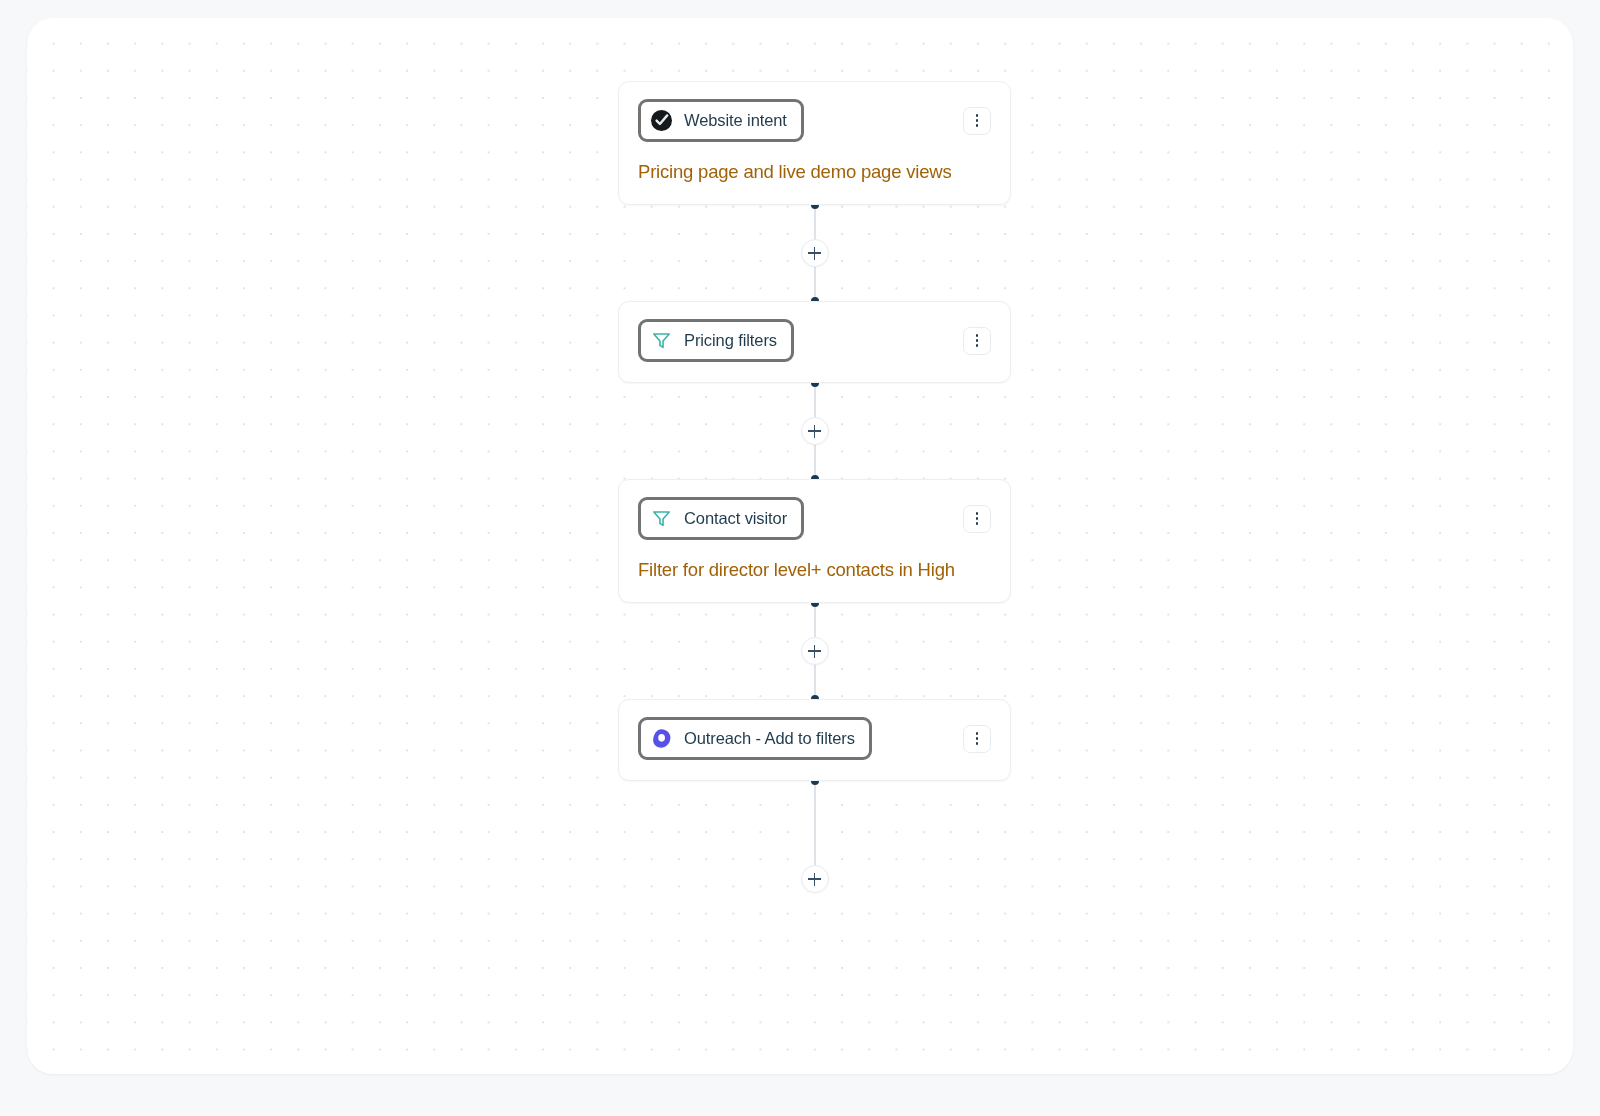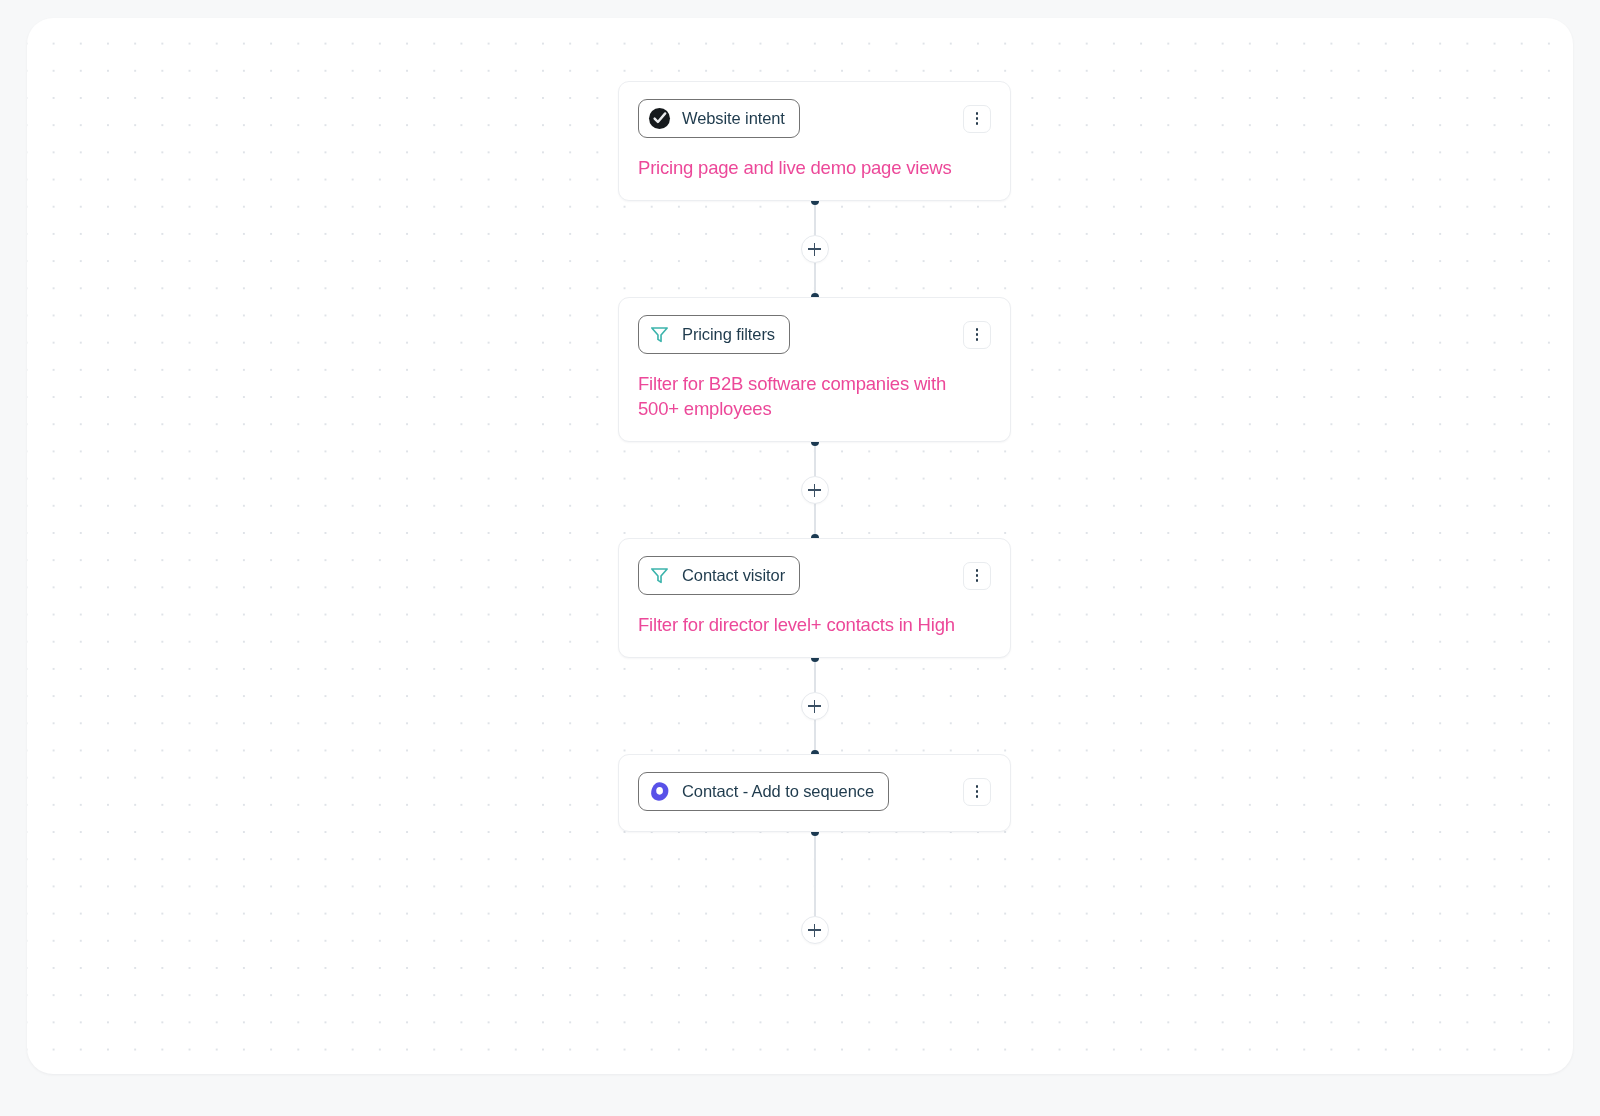--- a/index.html
+++ b/index.html
@@ -51,21 +51,21 @@
     display: flex;
     align-items: center;
     justify-content: space-between;
     gap: 8px;
   }
 
   .chip {
     display: inline-flex;
     align-items: center;
     gap: 11px;
-    border: 1px solid #737373;
+    border: 3px solid #737373;
     border-radius: 9px;
     padding: 7px 14px 7px 9px;
     background: #fff;
     min-height: 36px;
   }
 
   .chip-label {
     font-size: 16.5px;
     color: #1f3b4d;
     letter-spacing: -0.1px;
@@ -100,21 +100,21 @@
     height: 2.8px;
     border-radius: 50%;
     background: #24384a;
     display: block;
   }
 
   .node-desc {
     margin-top: 17px;
     font-size: 18.5px;
     line-height: 25px;
-    color: #ec4899;
+    color: #a16207;
     letter-spacing: -0.2px;
   }
 
   
   .connector {
     position: relative;
     width: 393px;
     height: 96px;
     display: flex;
     align-items: center;
@@ -226,21 +226,20 @@
             </svg>
           </span>
           <span class="chip-label">Pricing filters</span>
         </div>
         <div class="kebab">
           <span></span>
           <span></span>
           <span></span>
         </div>
       </div>
-      <div class="node-desc">Filter for B2B software companies with 500+ employees</div>
     </div>
 
     <div class="connector">
       <span class="conn-line"></span>
       <span class="conn-dot top"></span>
       <span class="conn-dot bottom"></span>
       <div class="plus-btn"></div>
     </div>
 
     <div class="node">
@@ -271,21 +270,21 @@
 
     <div class="node">
       <div class="node-head">
         <div class="chip">
           <span class="chip-icon">
             <svg width="23" height="23" viewBox="0 0 24 24">
               <path d="M12 2.4 C17.1 2.4 21.3 6.3 21.3 11.2 C21.3 17 16.6 21.6 11.4 21.6 C6.9 21.6 3.3 18.2 3.3 13.9 C3.3 7.6 7.2 2.4 12 2.4 Z" fill="#5851e8"></path>
               <ellipse cx="12.1" cy="11.3" rx="3.5" ry="4" fill="#ffffff"></ellipse>
             </svg>
           </span>
-          <span class="chip-label">Contact - Add to sequence</span>
+          <span class="chip-label">Outreach - Add to filters</span>
         </div>
         <div class="kebab">
           <span></span>
           <span></span>
           <span></span>
         </div>
       </div>
     </div>
 
     <div class="tail">

